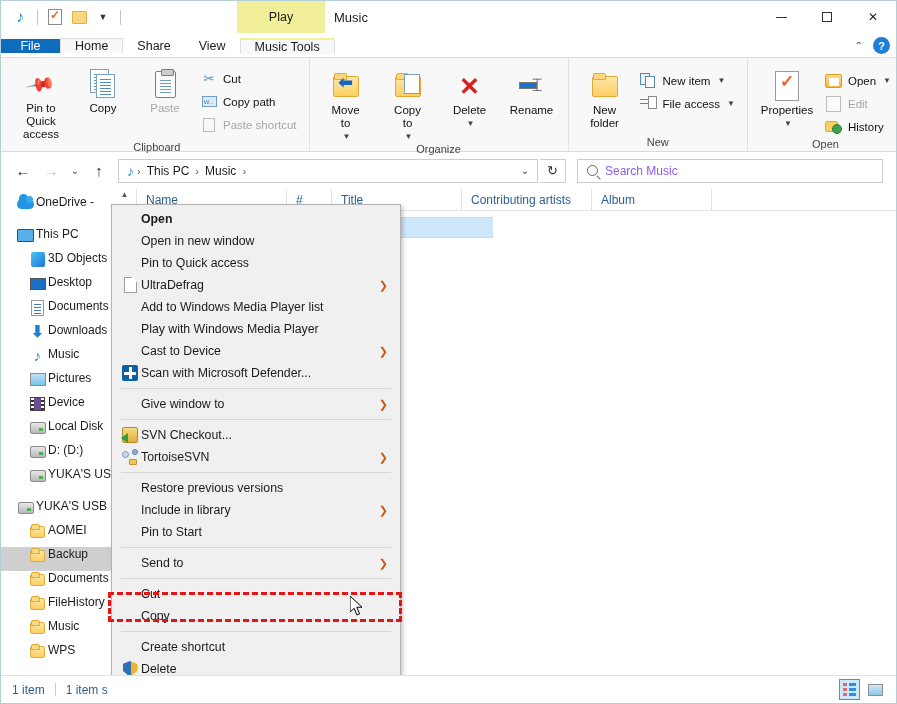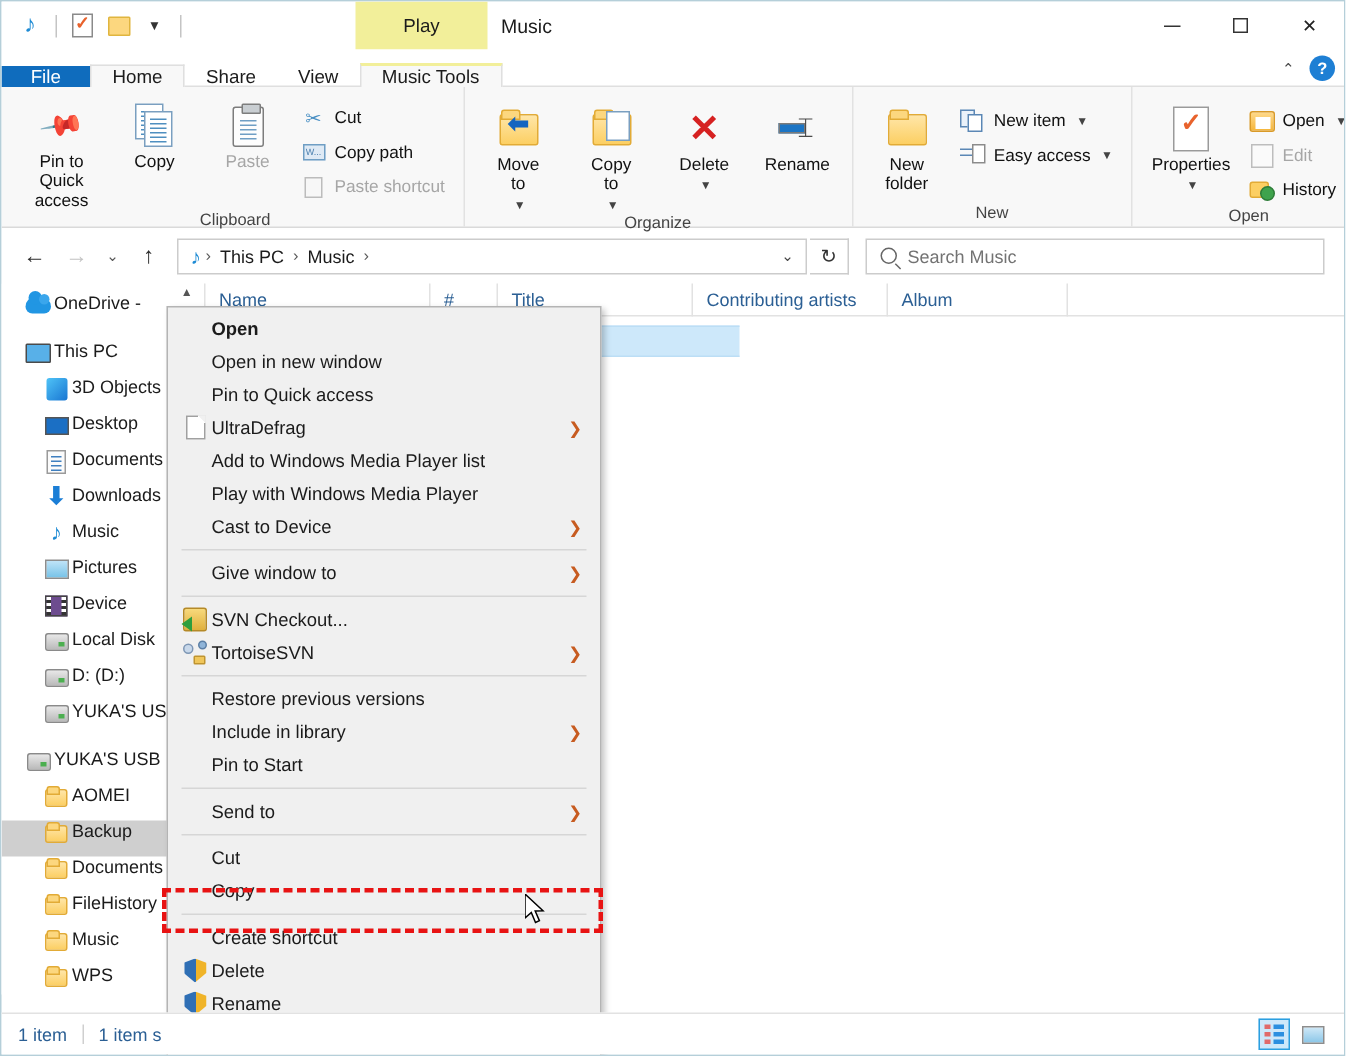--- a/index.html
+++ b/index.html
@@ -75,21 +75,21 @@
     font-size: 12px; color: #222; cursor: default;
   }
   .wc .sq { width: 10px; height: 10px; border: 1px solid #333; }
   .wc .dash { width: 11px; height: 1px; background: #333; }
 
   
   .tabstrip {
     position: relative;
     height: 25px;
     background: #fff;
-    display: flex; align-items: flex-end;
+    display: flex; align-items: center;
   }
   .tabstrip::after {
     content: ""; position: absolute; left: 0; right: 0; bottom: 0;
     height: 1px; background: #dfdfdf;
   }
   .tab {
     display: flex; align-items: center; justify-content: center;
     padding: 0 14px; font-size: 12.5px; color: #1b1b1b;
     position: relative; z-index: 2;
   }
@@ -227,21 +227,21 @@
   .crumbs { display:flex; align-items:center; gap:2px; flex:1; font-size:12px; color:#1b1b1b;}
   .crumb { padding: 0 3px; }
   .crumb-sep { color:#5a5a5a; font-size:11px; padding:0 1px;}
   .addr-chev { width:20px; text-align:center; color:#444; font-size:10px;}
   .refresh { width:26px;height:24px;display:flex;align-items:center;justify-content:center;
     border:1px solid #ccc; border-left:none; background:#fff; font-size:13px; color:#333;}
   .searchbox {
     flex: 1; height: 24px; margin-left: 9px; margin-right: 4px;
     border: 1px solid #ccc; background:#fff;
     display:flex; align-items:center; gap:7px; padding-left: 9px;
-    color:#737373; font-size:12px;
+    color:#8b5cf6; font-size:12px;
   }
   .mag { width:11px;height:11px;border:1.4px solid #666;border-radius:50%; position:relative;}
   .mag::after{content:"";position:absolute;right:-4px;bottom:-3px;width:5px;height:1.4px;background:#666;transform:rotate(45deg);}
 
   
   .main {
     position: relative;
     height: 474px;
     display: flex;
     background: #fff;
@@ -522,21 +522,21 @@
             <span>New item</span>
             <span class="dd">▼</span>
           </div>
           <div class="smbtn">
             <span class="ic">
                 <span class="easy-ic">
                   <i class="l"></i>
                   <i class="p"></i>
                 </span>
               </span>
-            <span>Easy access</span>
+            <span>File access</span>
             <span class="dd">▼</span>
           </div>
         </div>
       </div>
       <div class="rgroup-label">New</div>
     </div>
 
     <div class="rgroup">
       <div class="rgroup-body" style="padding-top:2px">
         <div class="bigbtn" style="width:66px">
@@ -763,20 +763,26 @@
       <span class="mlabel">Add to Windows Media Player list</span>
     </div>
     <div class="mi">
       <span class="mic"></span>
       <span class="mlabel">Play with Windows Media Player</span>
     </div>
     <div class="mi">
       <span class="mic"></span>
       <span class="mlabel">Cast to Device</span>
       <span class="marrow">❯</span>
+    </div>
+    <div class="mi">
+      <span class="mic">
+          <span class="ico-def"></span>
+        </span>
+      <span class="mlabel">Scan with Microsoft Defender...</span>
     </div>
 
     <div class="msep"></div>
 
     <div class="mi">
       <span class="mic"></span>
       <span class="mlabel">Give window to</span>
       <span class="marrow">❯</span>
     </div>
 

